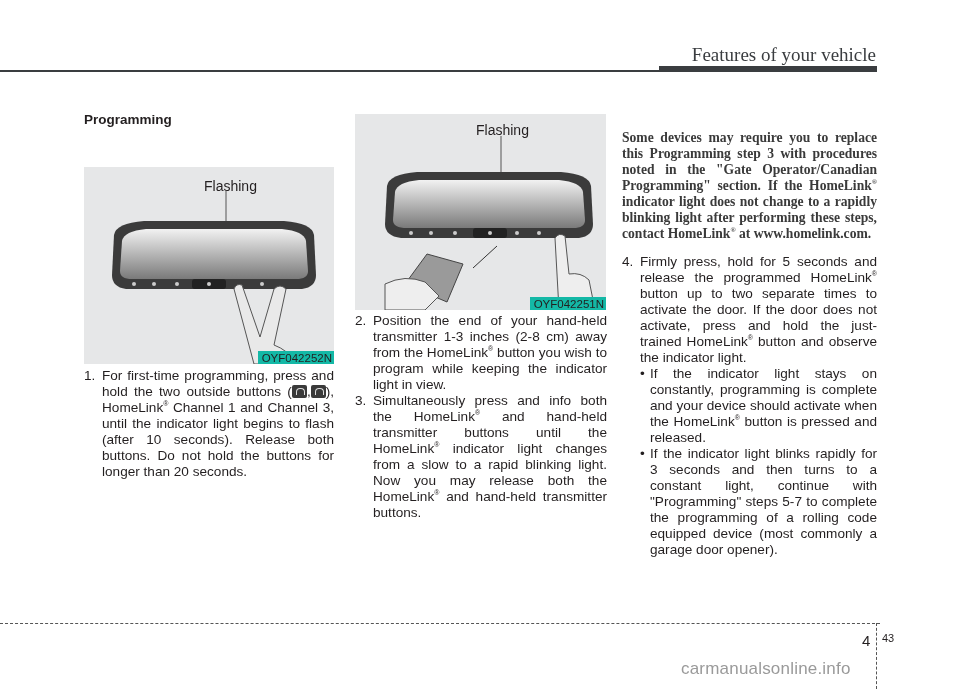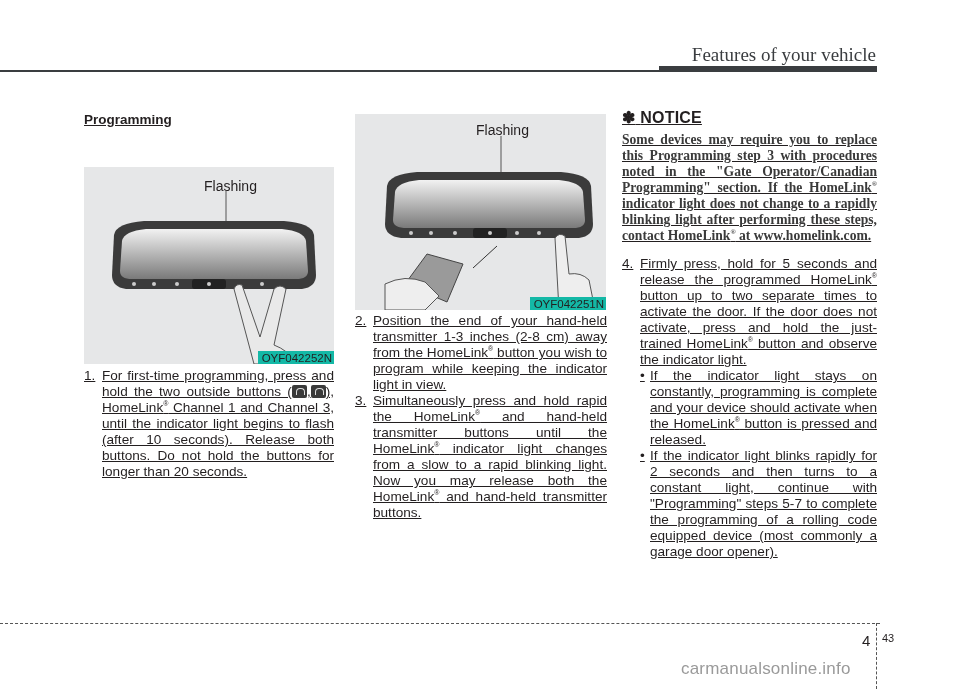--- a/index.html
+++ b/index.html
@@ -3,21 +3,21 @@
 <meta charset="utf-8">
 <style>
   html, body { margin:0; padding:0; }
   body { width:960px; height:689px; background:#ffffff; position:relative; overflow:hidden;
          font-family:"Liberation Sans", sans-serif; color:#231f20; }
   .header-title { position:absolute; right:84px; top:44px; font-family:"Liberation Serif", serif;
                   font-size:19px; color:#3a3d40; }
   .header-rule-thin { position:absolute; left:0; top:70px; width:660px; height:2px; background:#3a3d40; }
   .header-rule-thick { position:absolute; left:659px; top:66px; width:218px; height:6px; background:#3a3d40; }
 
-  .col { position:absolute; font-size:13.6px; line-height:16px;text-decoration:underline; }
+  .col { position:absolute; font-size:13.6px; line-height:16px; }
   .col1 { left:84px; top:112px; width:250px; }
   .col2 { left:355px; top:313px; width:252px; }
   .col3 { left:622px; top:110px; width:255px; }
 
   .h-prog { font-weight:bold; font-size:13.5px; margin-bottom:3px; }
   .justify { text-align:justify; text-align-last:left; }
   .step { display:flex; margin-bottom:0; text-align:justify; }
   .step .num { width:18px; flex:none; }
   .step .txt { flex:1; text-align:justify; }
   sup { font-size:7px; line-height:0; vertical-align:super; }
@@ -27,21 +27,21 @@
              border:1.5px solid #ddd; border-bottom:none; border-radius:4px 4px 0 0; }
 
   .figure { position:absolute; background:#e6e7e8; overflow:hidden; }
   .fig1 { left:84px; top:167px; width:250px; height:197px; }
   .fig2 { left:355px; top:114px; width:251px; height:196px; }
   .fig-label { position:absolute; font-size:14px; color:#231f20; }
   .fig-code { position:absolute; right:0; bottom:0; background:#14b8a6; font-size:11.5px; padding:1px 2px 0 4px; }
 
   .notice-h { font-weight:bold; font-size:16px; margin-bottom:6px; letter-spacing:0.2px; }
   .notice-body { font-family:"Liberation Serif", serif; font-weight:bold; font-size:13.6px;
-                 line-height:16px; color:#3a3a3a; text-align:justify; margin-bottom:12px; }
+                 line-height:16px; color:#3a3a3a; text-align:justify; margin-bottom:12px;margin-top:20px; }
   .bullet { display:flex; margin-left:18px; text-align:justify; }
   .bullet .dot { width:10px; flex:none; }
   .bullet .txt { flex:1; text-align:justify; }
 
   .footer-dash { position:absolute; left:0; top:623px; width:880px; border-top:1.5px dashed #555; }
   .footer-vdash { position:absolute; left:876px; top:623px; height:66px; border-left:1.5px dashed #555; }
   .page-sec { position:absolute; left:862px; top:632px; font-size:15px; }
   .page-num { position:absolute; left:882px; top:632px; font-size:11px; }
   .watermark { position:absolute; left:681px; top:659px; font-size:17px; color:#9a9a9a; letter-spacing:0.2px; }
 </style>
@@ -111,39 +111,38 @@
   <div class="fig-code">OYF042251N</div>
 </div>
 
 <div class="col col2">
   <div class="step">
     <span class="num">2.</span>
     <span class="txt"><span>Position the end of your hand-held transmitter 1-3 inches (2-8 cm) away from the HomeLink</span><sup>®</sup><span> button you wish to program while keeping the indicator light in view.</span></span>
   </div>
   <div class="step">
     <span class="num">3.</span>
-    <span class="txt"><span>Simultaneously press and hold rapid the HomeLink</span><sup>®</sup><span> and hand-held transmitter buttons until the HomeLink</span><sup>®</sup><span> indicator light changes from a slow to a rapid blinking light. Now you may release both the HomeLink</span><sup>®</sup><span> and hand-held transmitter buttons.</span></span>
+    <span class="txt"><span>Simultaneously press and info both the HomeLink</span><sup>®</sup><span> and hand-held transmitter buttons until the HomeLink</span><sup>®</sup><span> indicator light changes from a slow to a rapid blinking light. Now you may release both the HomeLink</span><sup>®</sup><span> and hand-held transmitter buttons.</span></span>
   </div>
 </div>
 
 <div class="col col3">
-  <div class="notice-h"><span>✽</span> <span>NOTICE</span></div>
   <div class="notice-body"><span>Some devices may require you to replace this Programming step 3 with procedures noted in the "Gate Operator/Canadian Programming" section. If the HomeLink</span><sup>®</sup><span> indicator light does not change to a rapidly blinking light after performing these steps, contact HomeLink</span><sup>®</sup><span> at www.homelink.com.</span></div>
 
   <div class="step">
     <span class="num">4.</span>
     <span class="txt"><span>Firmly press, hold for 5 seconds and release the programmed HomeLink</span><sup>®</sup><span> button up to two separate times to activate the door. If the door does not activate, press and hold the just-trained HomeLink</span><sup>®</sup><span> button and observe the indicator light.</span></span>
   </div>
   <div class="bullet">
     <span class="dot">•</span>
     <span class="txt"><span>If the indicator light stays on constantly, programming is complete and your device should activate when the HomeLink</span><sup>®</sup><span> button is pressed and released.</span></span>
   </div>
   <div class="bullet">
     <span class="dot">•</span>
-    <span class="txt">If the indicator light blinks rapidly for 2 seconds and then turns to a constant light, continue with "Programming" steps 5-7 to complete the programming of a rolling code equipped device (most commonly a garage door opener).</span>
+    <span class="txt">If the indicator light blinks rapidly for 3 seconds and then turns to a constant light, continue with "Programming" steps 5-7 to complete the programming of a rolling code equipped device (most commonly a garage door opener).</span>
   </div>
 </div>
 
 <div class="footer-dash"></div>
 <div class="footer-vdash"></div>
 <div class="page-sec">4</div>
 <div class="page-num">43</div>
 <div class="watermark">carmanualsonline.info</div>
 
 </body></html>

